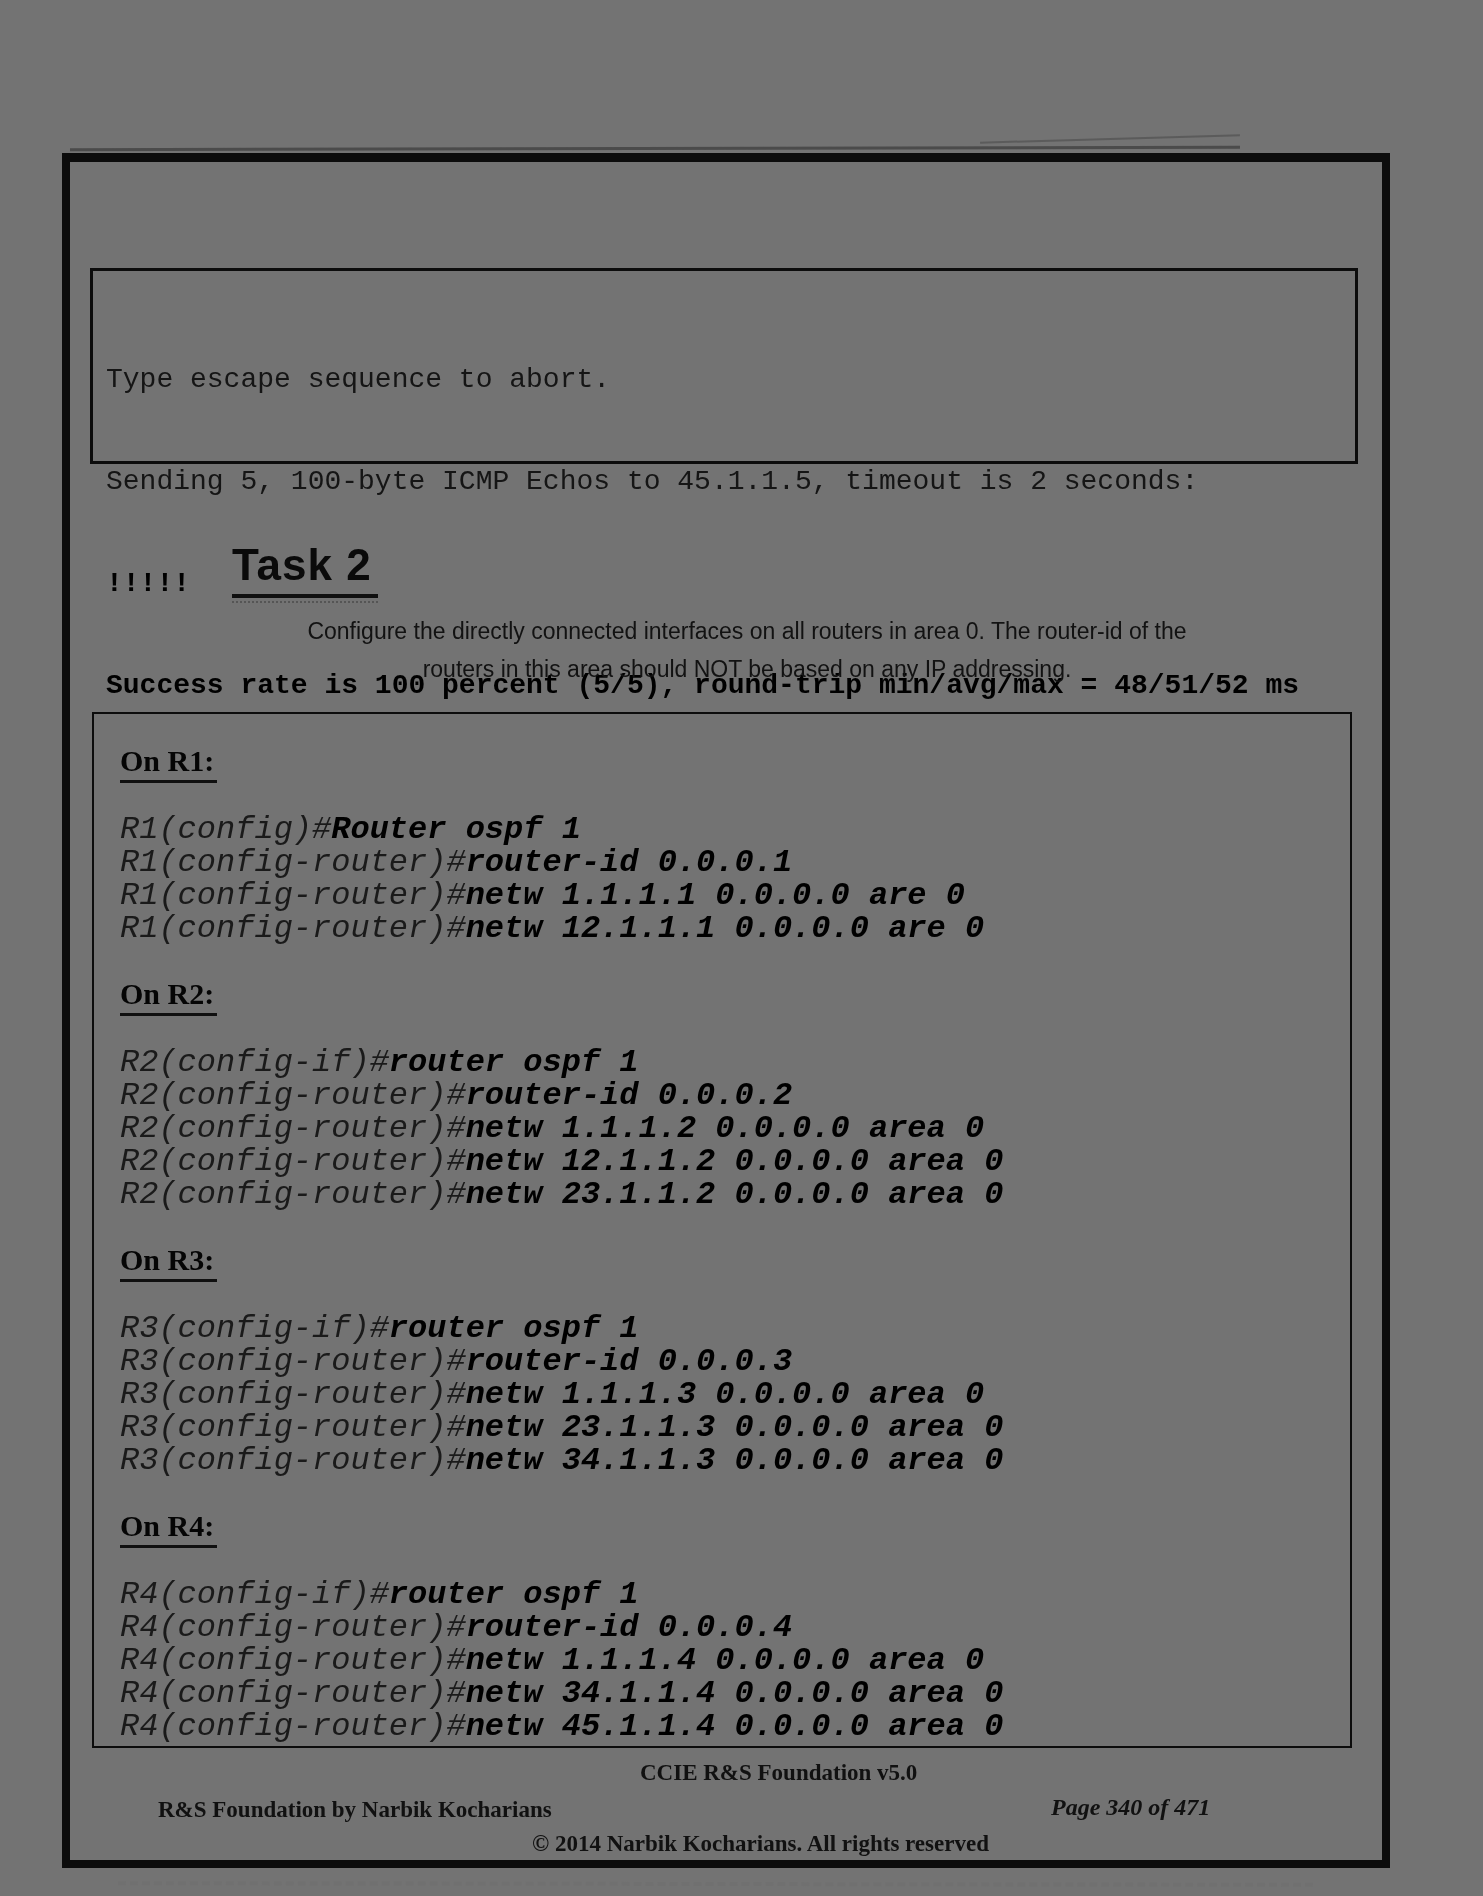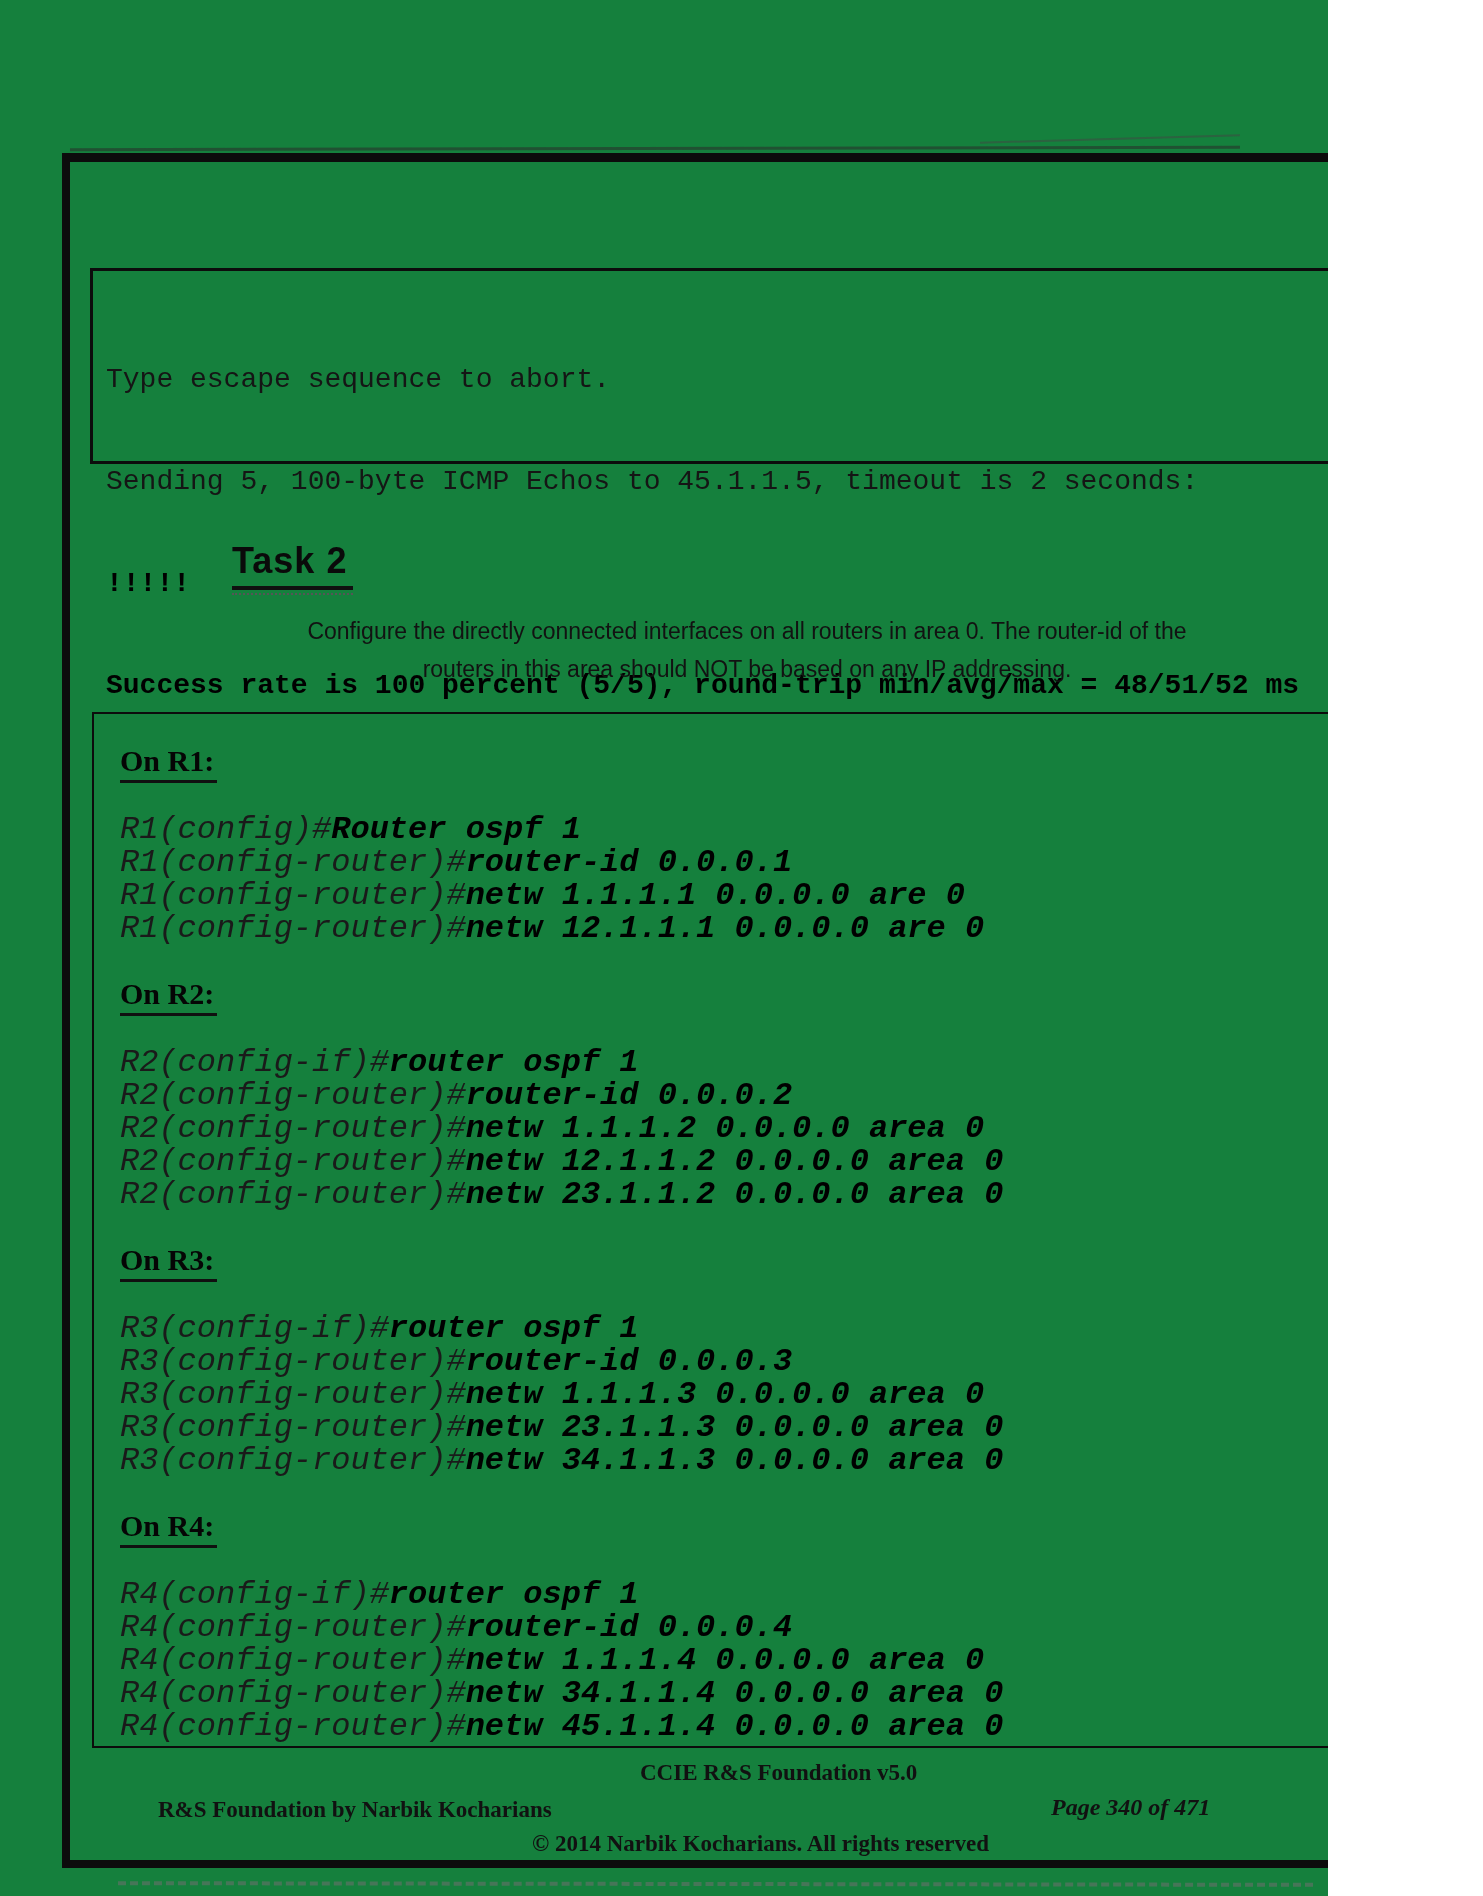--- a/index.html
+++ b/index.html
@@ -1,20 +1,20 @@
 <!DOCTYPE html>
 <html><head>
 <meta charset="utf-8">
 <style>
   * { margin:0; padding:0; box-sizing:border-box; }
   html,body { background:#ffffff; }
   .page {
     position:relative;
-    width:1328px; height:1896px;
-    background:#15803d;
+    width:1483px; height:1896px;
+    background:#737373;
     color:#0d0d0d;
     overflow:hidden;
     font-family:"Liberation Sans", sans-serif;
   }
   
   .artifact-top {
     position:absolute; left:70px; top:147px; width:1170px; height:3px;
     border-top:3px solid #2a2a2a; opacity:.55;
     transform:rotate(-0.12deg);
   }
@@ -39,21 +39,21 @@
     padding:24px 18px 0 13px;
     font-family:"Liberation Mono", monospace;
     font-size:28px; line-height:34px;
     white-space:pre; color:#151515;
   }
   .terminal-box .b { font-weight:bold; color:#000; }
   
   .task-title {
     position:absolute; left:232px; top:540px;
     font-family:"Liberation Sans", sans-serif;
-    font-size:36px; font-weight:bold; letter-spacing:1px;
+    font-size:44px; font-weight:bold; letter-spacing:1px;
     padding:0 6px 4px 0;
     border-bottom:4px solid #101010;
     color:#0a0a0a;
   }
   .task-title::after {
     content:""; position:absolute; left:0; right:0; bottom:-9px;
     border-top:2px dotted #555;
   }
   .task-desc {
     position:absolute; left:232px; top:612px; width:1030px;

